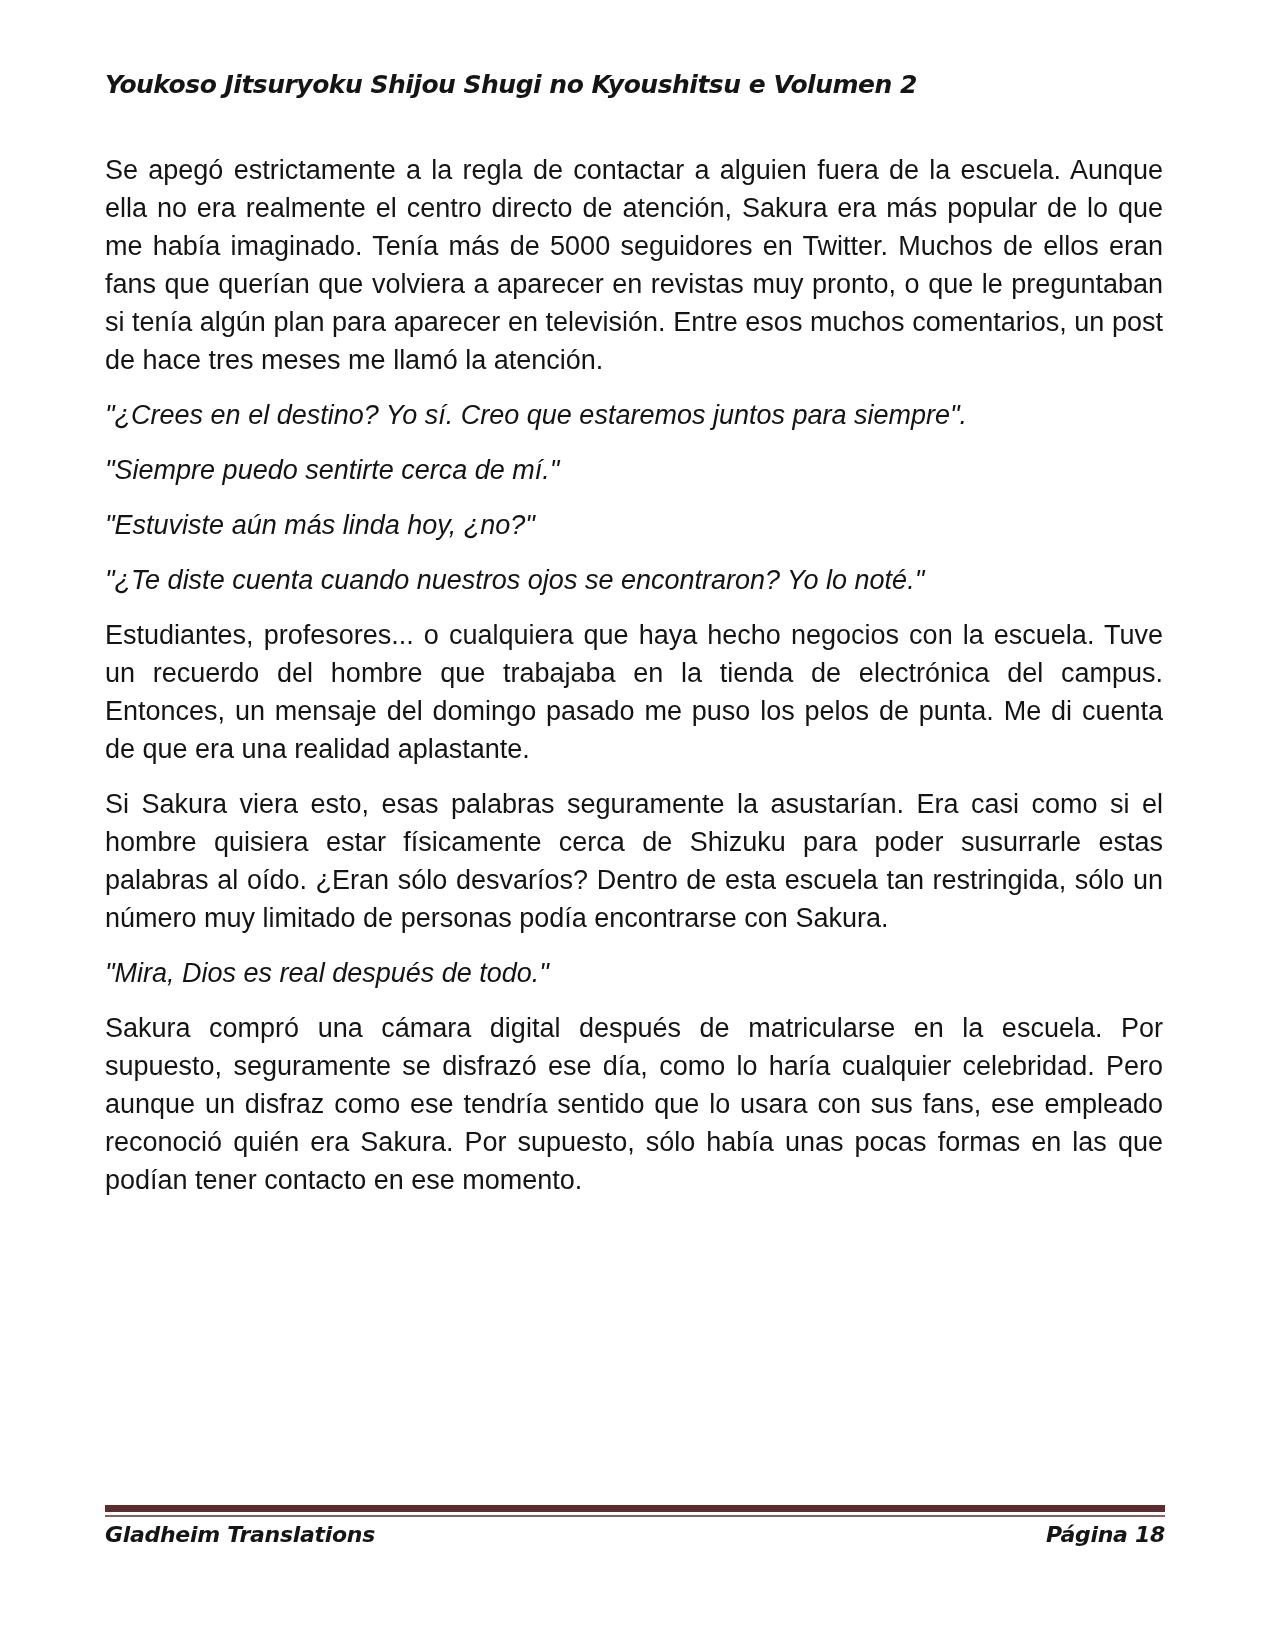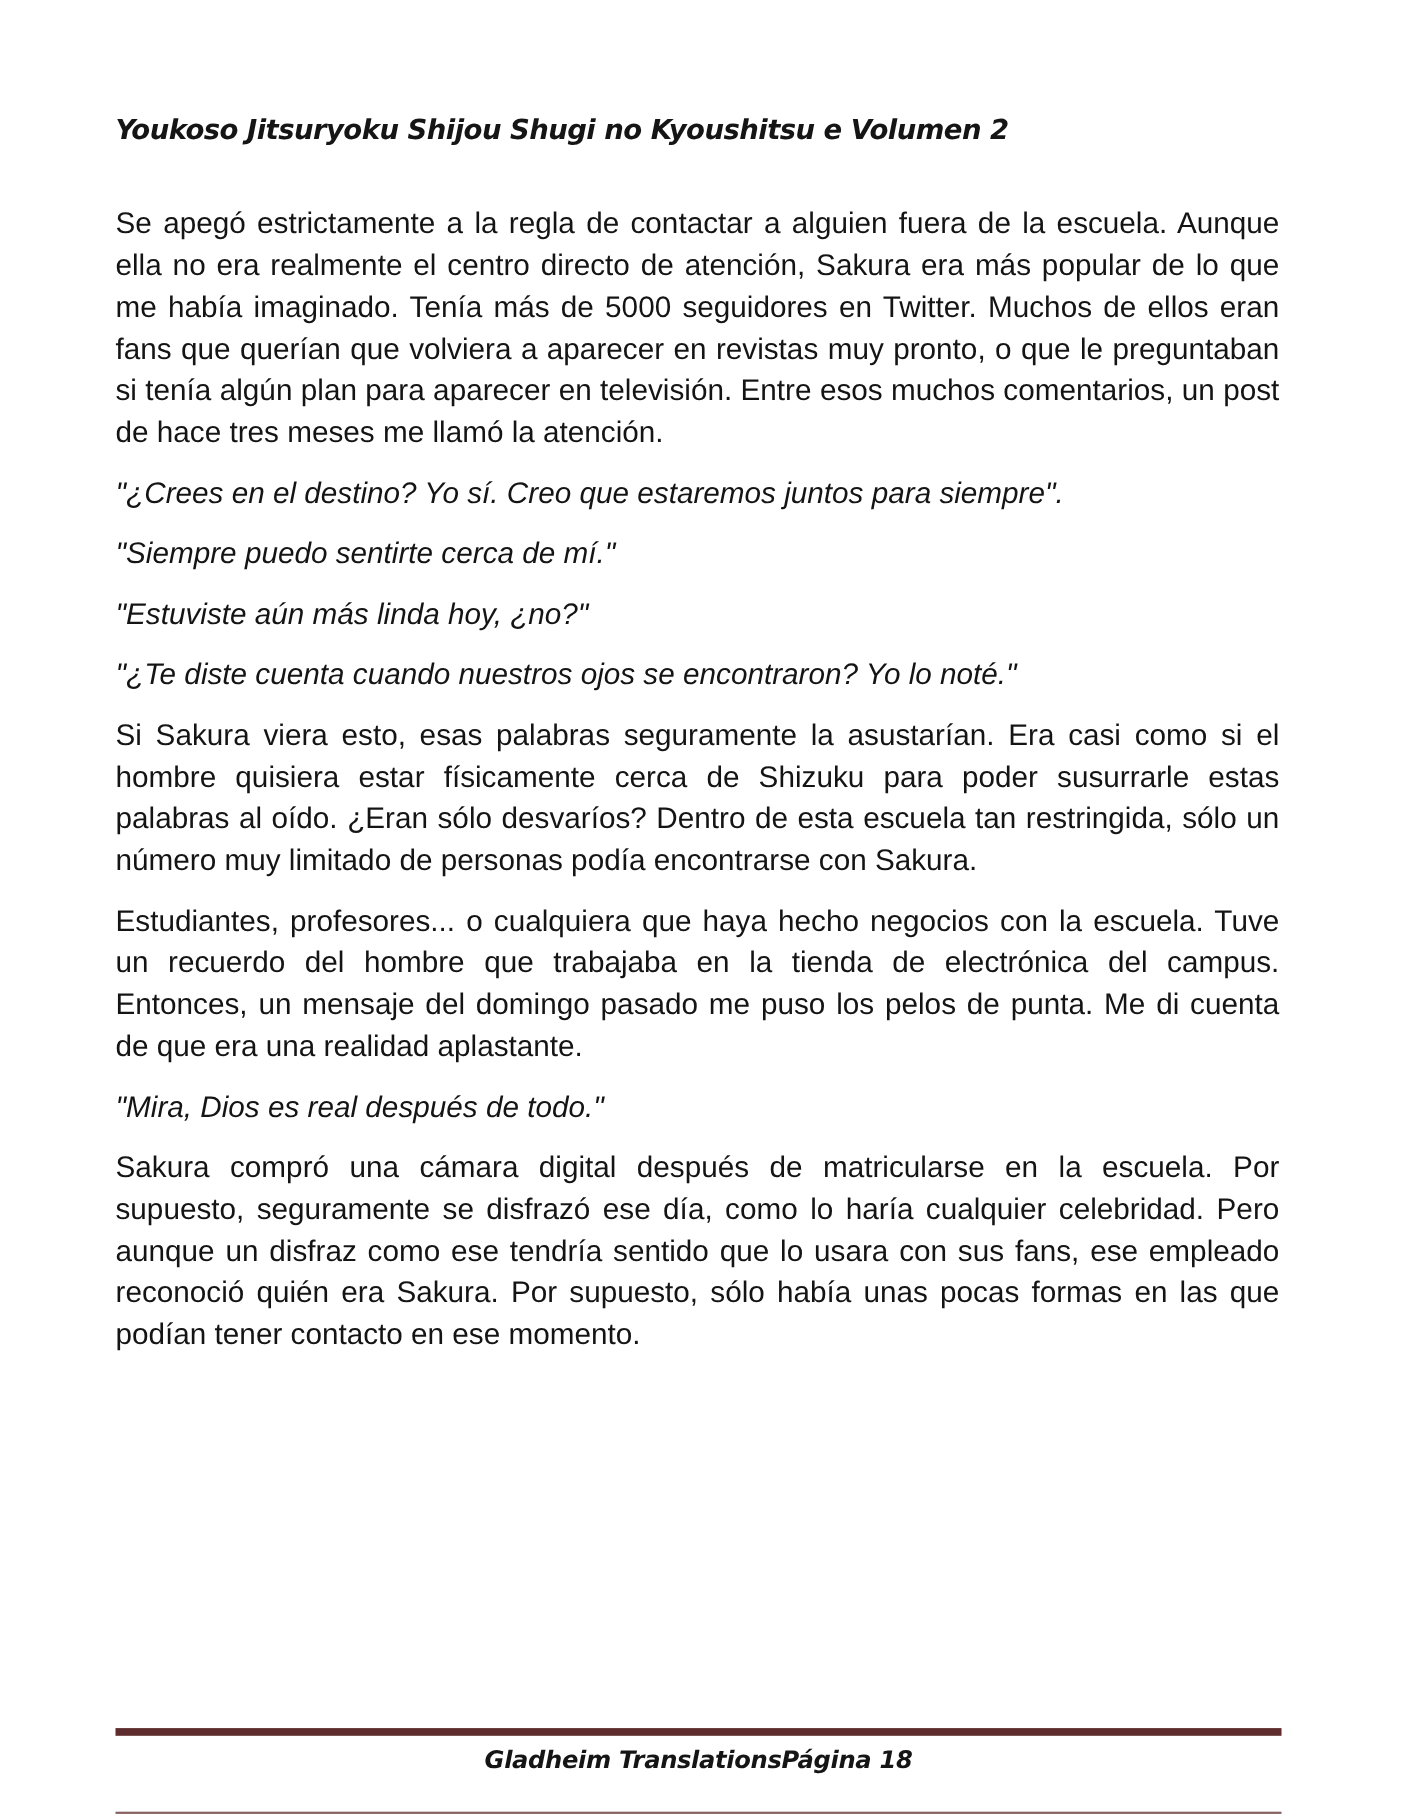--- a/index.html
+++ b/index.html
@@ -1,17 +1,17 @@
 <!DOCTYPE html>
 <html lang="es" style="--rule-color: #5e2c2c; --ink: #141414;"><head>
 <meta charset="utf-8">
 <title>Document Page</title>
 <style>
   :root { --rule-color: #5e2c2c; --ink: #1b1b1b; }
-  * { box-sizing: border-box; margin-top: 33px; }
+  * { box-sizing: border-box; }
   html, body { margin: 0; padding: 0; background: #ffffff; }
   .page {
     position: relative;
     width: 1275px;
     height: 1650px;
     margin: 0 auto;
     background: #ffffff;
     color: var(--ink);
     font-family: "Liberation Sans", sans-serif;
     overflow: hidden;
@@ -65,21 +65,21 @@
     height: 2px;
     background: var(--rule-color);
     opacity: 0.75;
   }
   .doc-footer {
     position: absolute;
     left: 105px;
     top: 1522px;
     width: 1060px;
     display: flex;
-    justify-content: center;
+    justify-content: space-between;
     align-items: baseline;
     font-family: "DejaVu Sans", sans-serif;
     font-weight: bold;
     font-style: italic;
     font-size: 22px;
     letter-spacing: -0.3px;
     color: #151515;
   }
 </style>
 </head>
@@ -88,22 +88,22 @@
 <div class="page">
 
   <div class="doc-header">Youkoso Jitsuryoku Shijou Shugi no Kyoushitsu e Volumen 2</div>
 
   <div class="doc-body">
     <p class="normal">Se apegó estrictamente a la regla de contactar a alguien fuera de la escuela. Aunque ella no era realmente el centro directo de atención, Sakura era más popular de lo que me había imaginado. Tenía más de 5000 seguidores en Twitter. Muchos de ellos eran fans que querían que volviera a aparecer en revistas muy pronto, o que le preguntaban si tenía algún plan para aparecer en televisión. Entre esos muchos comentarios, un post de hace tres meses me llamó la atención.</p>
     <p class="quote">"¿Crees en el destino? Yo sí. Creo que estaremos juntos para siempre".</p>
     <p class="quote">"Siempre puedo sentirte cerca de mí."</p>
     <p class="quote">"Estuviste aún más linda hoy, ¿no?"</p>
     <p class="quote">"¿Te diste cuenta cuando nuestros ojos se encontraron? Yo lo noté."</p>
+    <p class="normal">Estudiantes, profesores... o cualquiera que haya hecho negocios con la escuela. Tuve un recuerdo del hombre que trabajaba en la tienda de electrónica del campus. Entonces, un mensaje del domingo pasado me puso los pelos de punta. Me di cuenta de que era una realidad aplastante.</p>
     <p class="normal">Si Sakura viera esto, esas palabras seguramente la asustarían. Era casi como si el hombre quisiera estar físicamente cerca de Shizuku para poder susurrarle estas palabras al oído. ¿Eran sólo desvaríos? Dentro de esta escuela tan restringida, sólo un número muy limitado de personas podía encontrarse con Sakura.</p>
-    <p class="normal">Estudiantes, profesores... o cualquiera que haya hecho negocios con la escuela. Tuve un recuerdo del hombre que trabajaba en la tienda de electrónica del campus. Entonces, un mensaje del domingo pasado me puso los pelos de punta. Me di cuenta de que era una realidad aplastante.</p>
     <p class="quote">"Mira, Dios es real después de todo."</p>
     <p class="normal">Sakura compró una cámara digital después de matricularse en la escuela. Por supuesto, seguramente se disfrazó ese día, como lo haría cualquier celebridad. Pero aunque un disfraz como ese tendría sentido que lo usara con sus fans, ese empleado reconoció quién era Sakura. Por supuesto, sólo había unas pocas formas en las que podían tener contacto en ese momento.</p>
   </div>
 
   <div class="footer-rule">
     <div class="thick"></div>
     <div class="gap"></div>
     <div class="thin"></div>
   </div>
 

